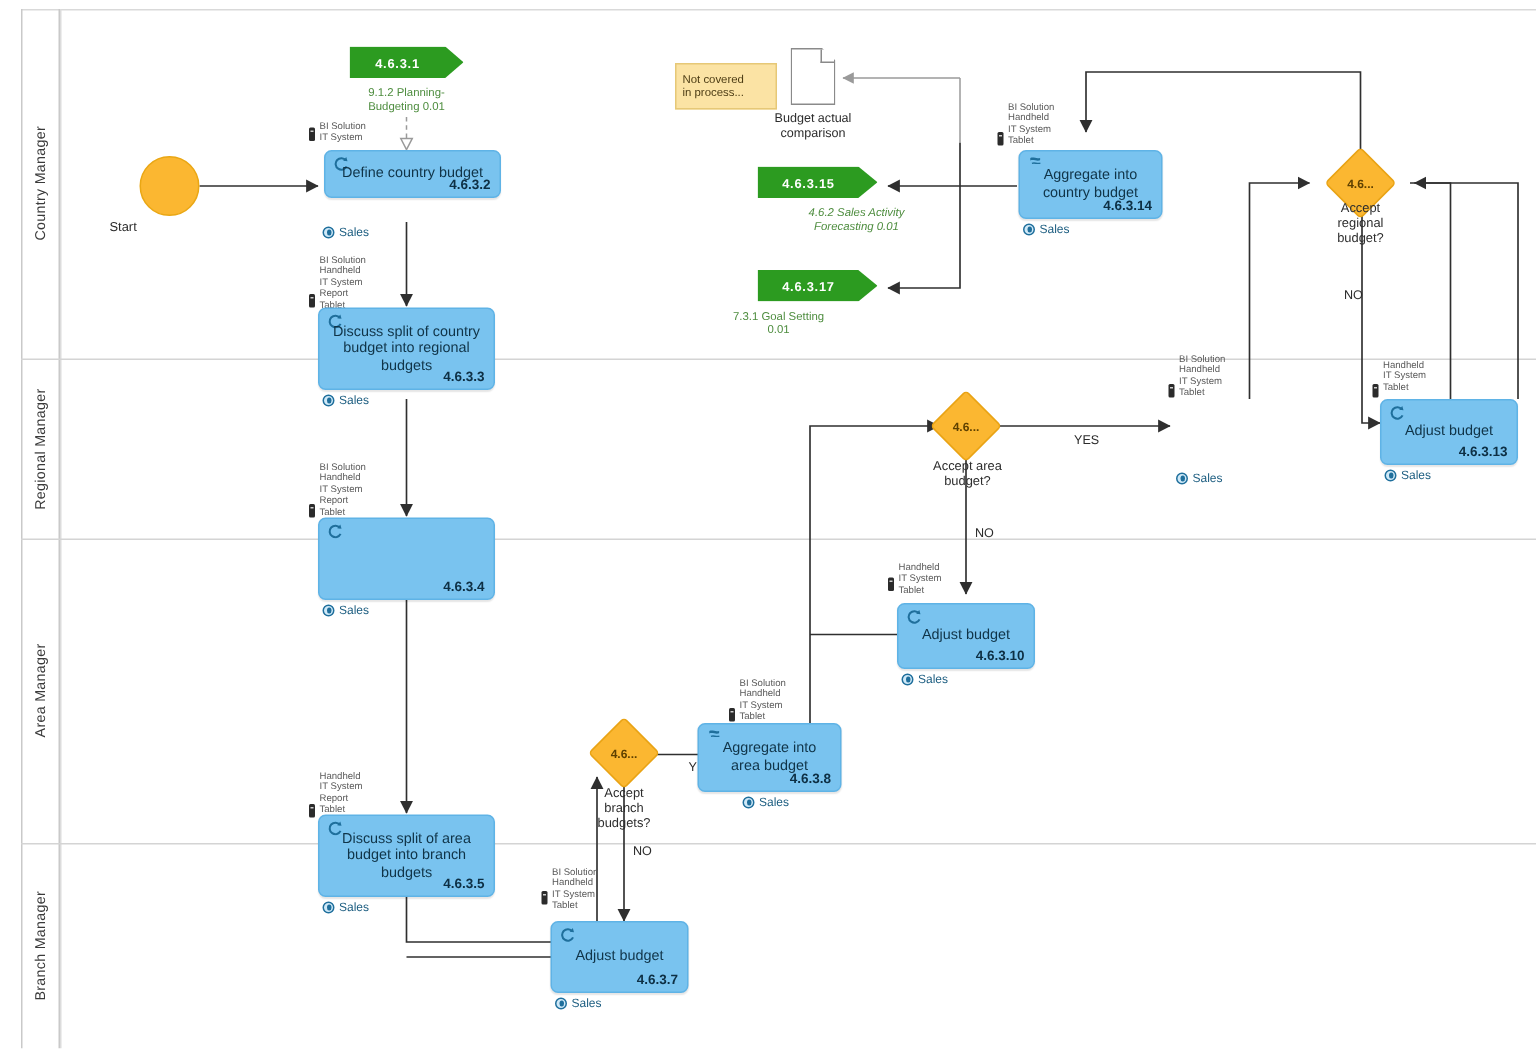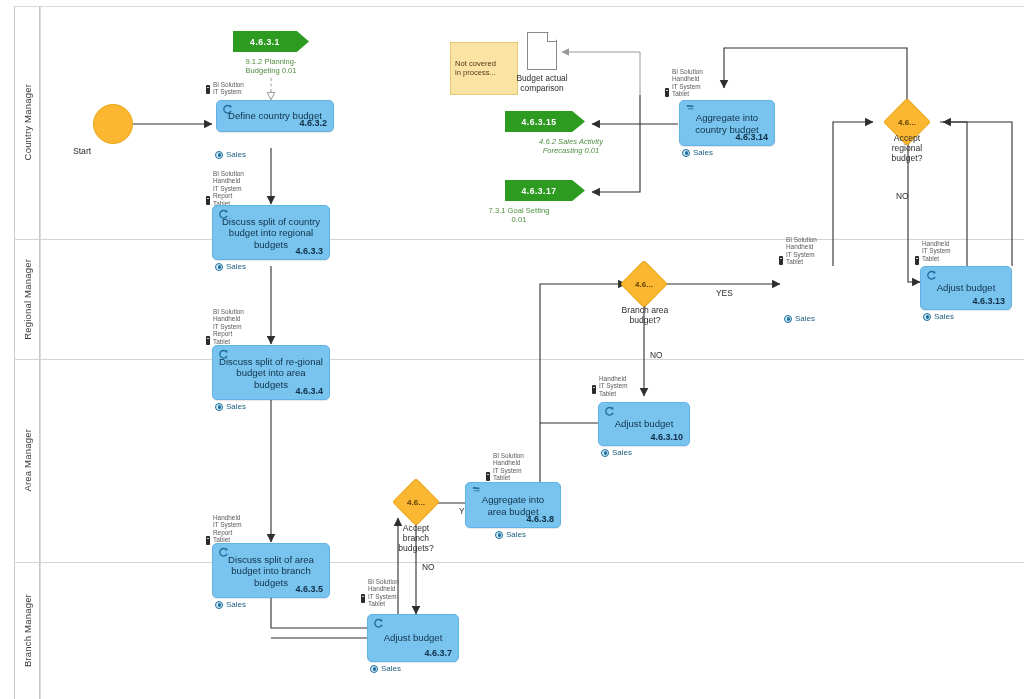--- a/index.html
+++ b/index.html
@@ -134,21 +134,21 @@
     position:absolute; right:0; top:0; width:9px; height:9px;
     border-left:1px solid #8a8a8a; border-bottom:1px solid #8a8a8a;
   }
   .doc-cap {
     position:absolute; text-align:center; font-size:8.4px; line-height:10px;
     color:#2d2d2d;
   }
   .note {
     position:absolute; background:#fbe3a4; border:1px solid #e6c877;
     font-size:7.6px; line-height:9.4px; color:#4a3a12;
-    padding:16px 4px;
+    padding:5px 4px;
   }
 
   
   .flab {
     position:absolute; font-size:8.4px; color:#2b2b2b; font-weight:normal;
   }
   svg.edges { position:absolute; inset:0; width:1024px; height:699px; overflow:visible; }
 </style>
 </head>
 <body>
@@ -294,21 +294,20 @@
   <div class="res" style="left:213px;top:308px;white-space:pre-line;">BI Solution
 Handheld
 IT System
 Report
 Tablet</div>
   <div class="task" style="left:212px;top:345px;width:118px;height:55px;">
     <svg class="ticon" viewBox="0 0 12 11">
       <path d="M9.4,3.2 A4.2,4.2 0 1 0 9.9,7.6" fill="none" stroke="#1f6f9c" stroke-width="1.5"></path>
       <path d="M9.7,0.8 L10.6,3.8 L7.4,3.5 z" fill="#1f6f9c"></path>
     </svg>
-    <div class="tname">Discuss split of re-gional budget into area budgets</div>
     <div class="tid">4.6.3.4</div>
   </div>
   <div class="role" style="left:215px;top:402px;">
     <span class="rdot"></span>
     <span>Sales</span>
   </div>
 
   <div class="res-bar" style="left:206px;top:536px;"></div>
   <div class="res" style="left:213px;top:514px;white-space:pre-line;">Handheld
 IT System
@@ -370,21 +369,21 @@
   </div>
   <div class="role" style="left:495px;top:530px;">
     <span class="rdot"></span>
     <span>Sales</span>
   </div>
 
   <div class="gw" style="left:627px;top:267px;"></div>
   <div class="gw-lbl" style="left:627px;top:267px;">
     <span>4.6...</span>
   </div>
-  <div class="gw-cap" style="left:609px;top:305px;width:72px;white-space:pre-line;">Branch area
+  <div class="gw-cap" style="left:609px;top:305px;width:72px;white-space:pre-line;">Accept area
 budget?</div>
   <div class="flab" style="left:716px;top:288px;">YES</div>
   <div class="flab" style="left:650px;top:350px;">NO</div>
 
   <div class="res-bar" style="left:592px;top:385px;"></div>
   <div class="res" style="left:599px;top:375px;white-space:pre-line;">Handheld
 IT System
 Tablet</div>
   <div class="task" style="left:598px;top:402px;width:92px;height:44px;">
     <svg class="ticon" viewBox="0 0 12 11">

